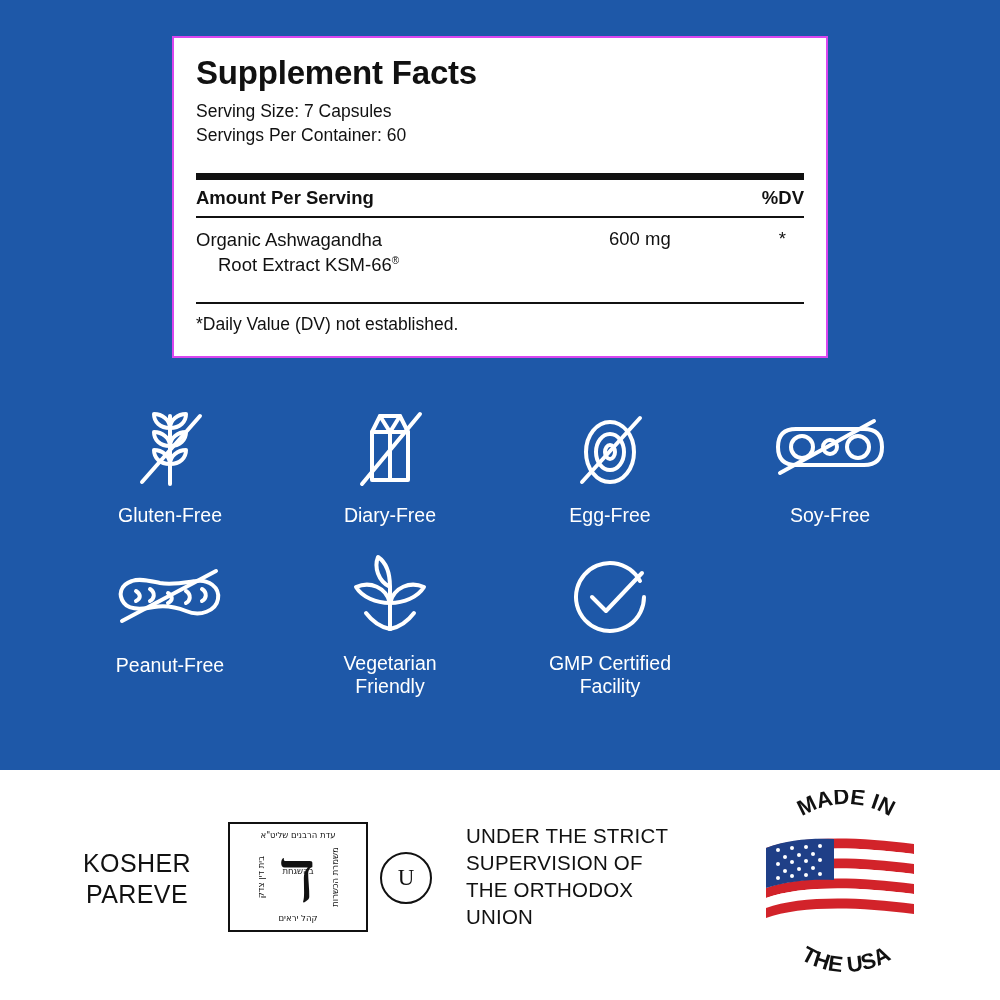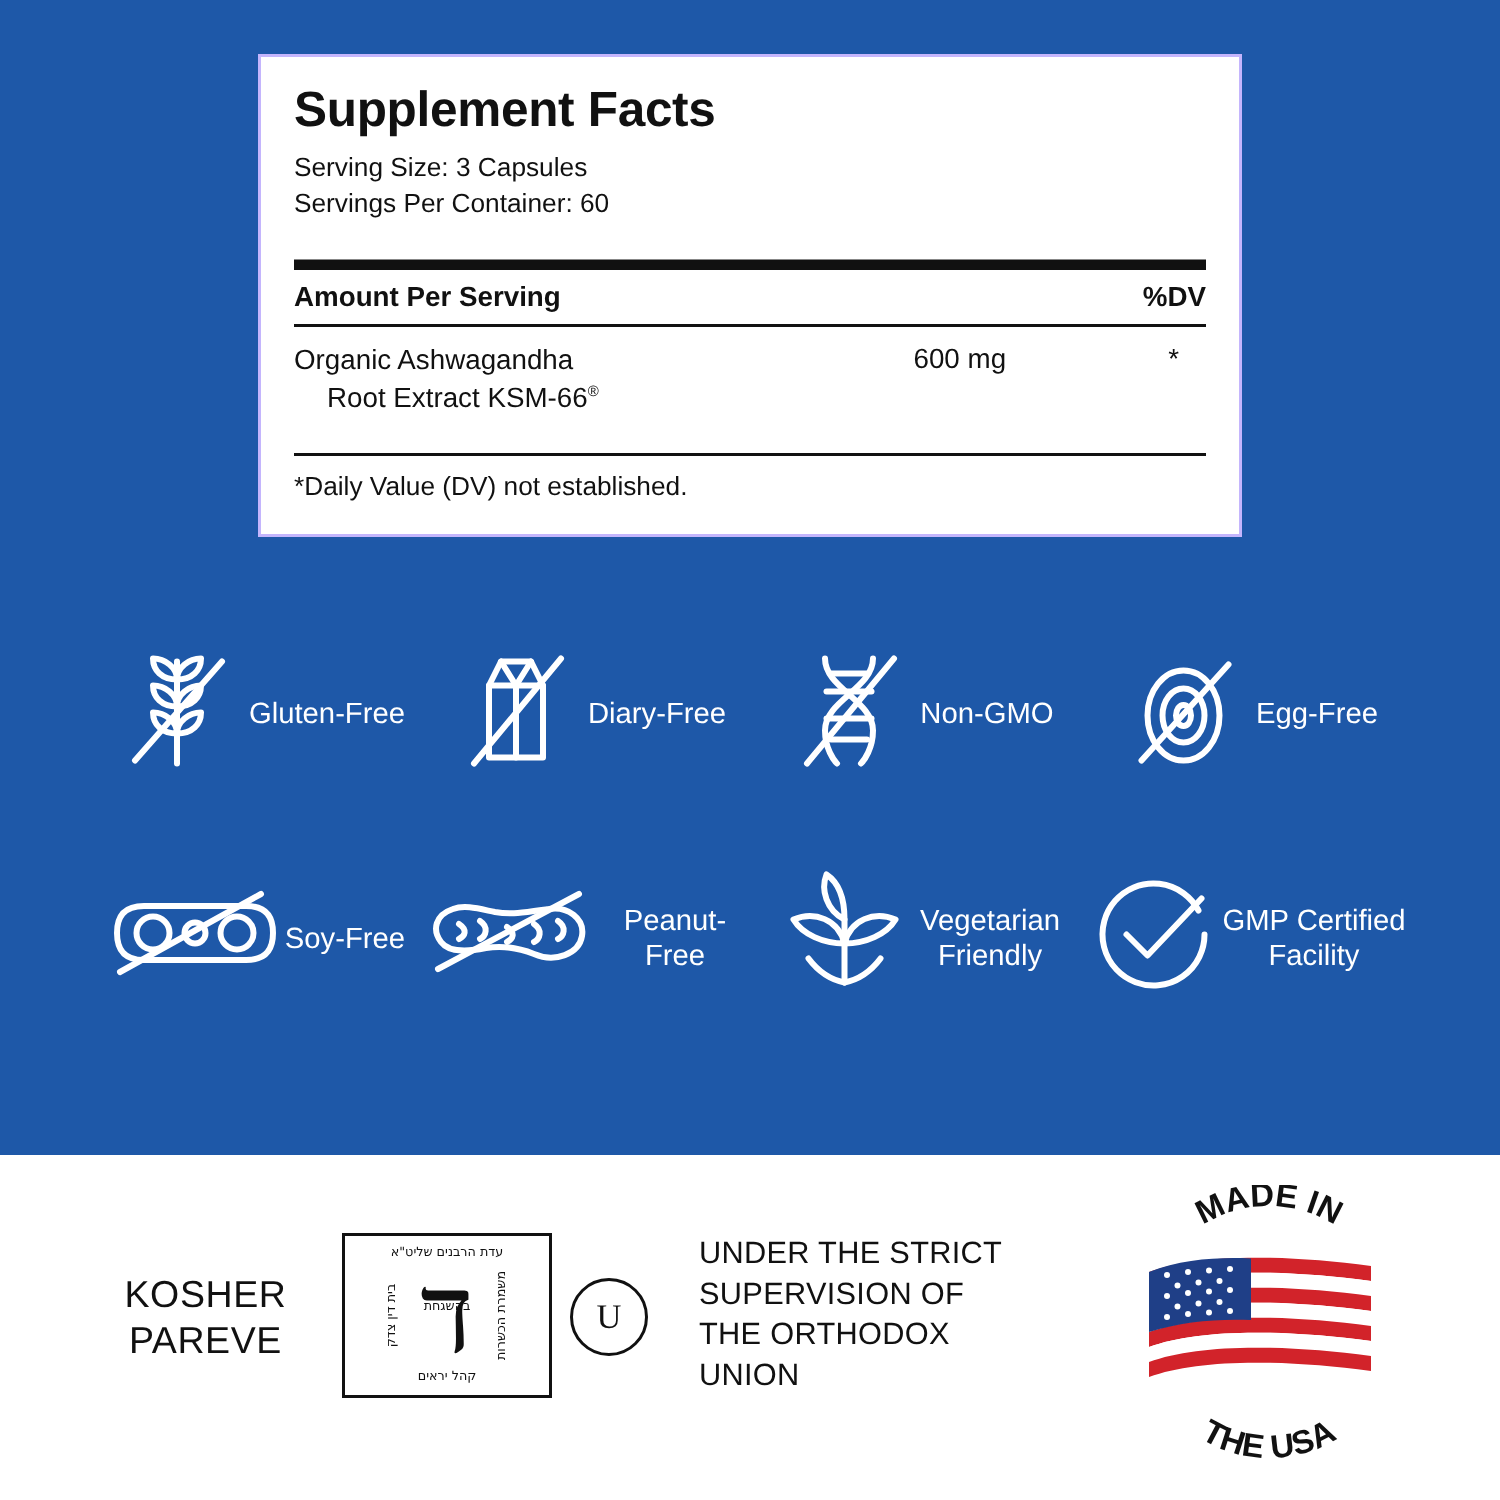--- a/index.html
+++ b/index.html
@@ -21,21 +21,21 @@
   }
 
   
   .facts-panel {
     position: absolute;
     left: 172px;
     top: 36px;
     width: 656px;
     height: 322px;
     background: #ffffff;
-    border: 2px solid #c4b5fd;
+    border: 2px solid #d946ef;
     box-sizing: border-box;
   }
   .facts-inner {
     padding: 18px 22px 0 22px;
   }
   .facts-title {
     font-size: 33px;
     font-weight: bold;
     color: #111;
     letter-spacing: -0.2px;
@@ -110,23 +110,23 @@
     position: absolute;
     left: 60px;
     top: 398px;
     width: 880px;
     display: grid;
     grid-template-columns: repeat(4, 220px);
     grid-template-rows: 150px 150px;
   }
   .icon-cell {
     display: flex;
-    flex-direction: row;
+    flex-direction: column;
     align-items: center;
-    justify-content: center;
+    justify-content: flex-start;
   }
   .icon-art {
     height: 100px;
     display: flex;
     align-items: center;
     justify-content: center;
   }
   .icon-label {
     margin-top: 6px;
     color: #ffffff;
@@ -234,21 +234,21 @@
   }
 </style>
 </head>
 <body>
 
 <div class="page">
 
   <div class="facts-panel">
     <div class="facts-inner">
       <div class="facts-title">Supplement Facts</div>
-      <div class="facts-line">Serving Size: 3 Capsules</div>
+      <div class="facts-line">Serving Size: 7 Capsules</div>
       <div class="facts-line">Servings Per Container: 60</div>
     </div>
     <div style="padding:16px 22px;">
       <div class="rule-thick"></div>
       <div class="amount-row">
         <span>Amount Per Serving</span>
         <span>%DV</span>
       </div>
       <div class="rule-thin"></div>
 
@@ -292,34 +292,20 @@
           <path d="M30 30 L30 78 L66 78 L66 30 L58 14 L38 14 Z"></path>
           <path d="M30 30 L66 30"></path>
           <path d="M38 14 L48 30 L58 14"></path>
           <path d="M48 30 L48 78"></path>
           <line x1="20" y1="82" x2="78" y2="12"></line>
         </svg>
       </div>
       <div class="icon-label">Diary-Free</div>
     </div>
 
-    <div class="icon-cell">
-      <div class="icon-art">
-        <svg width="96" height="92" viewBox="0 0 96 92" fill="none" stroke="#ffffff" stroke-width="4" stroke-linecap="round" stroke-linejoin="round">
-          <path d="M32 12 C32 32 64 40 64 60 C64 72 58 80 56 82"></path>
-          <path d="M64 12 C64 32 32 40 32 60 C32 72 38 80 40 82"></path>
-          <path d="M36 22 L60 22"></path>
-          <path d="M33 34 L63 34"></path>
-          <path d="M33 52 L63 52"></path>
-          <path d="M36 66 L60 66"></path>
-          <line x1="20" y1="82" x2="78" y2="12"></line>
-        </svg>
-      </div>
-      <div class="icon-label">Non-GMO</div>
-    </div>
 
     <div class="icon-cell">
       <div class="icon-art">
         <svg width="96" height="92" viewBox="0 0 96 92" fill="none" stroke="#ffffff" stroke-width="4" stroke-linecap="round" stroke-linejoin="round">
           <ellipse cx="48" cy="50" rx="24" ry="30"></ellipse>
           <ellipse cx="48" cy="50" rx="14" ry="18"></ellipse>
           <ellipse cx="48" cy="50" rx="5" ry="7"></ellipse>
           <line x1="20" y1="80" x2="78" y2="16"></line>
         </svg>
       </div>

